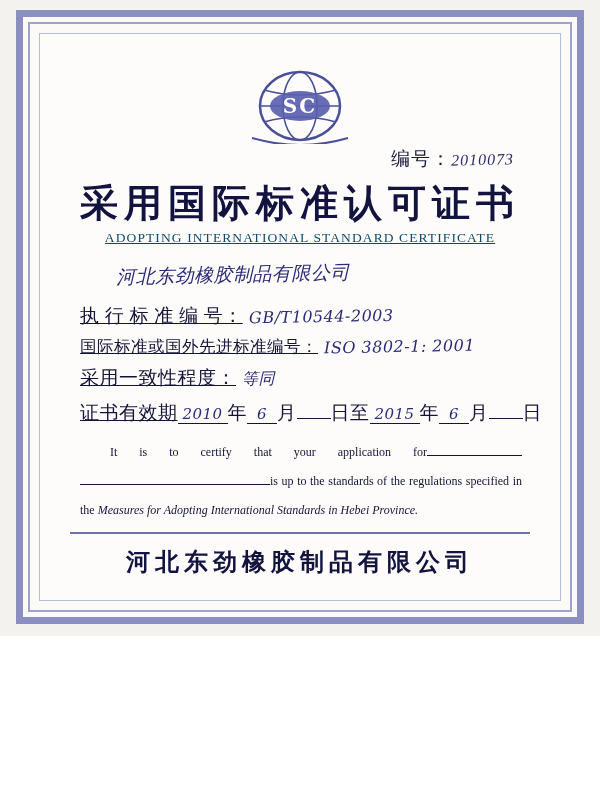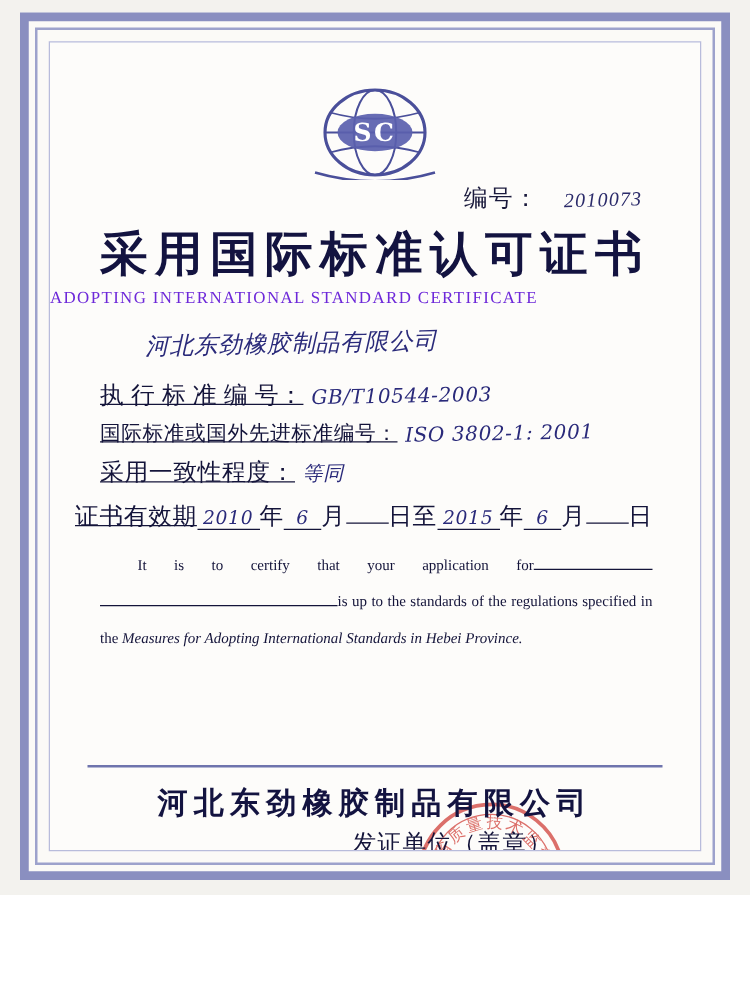--- a/index.html
+++ b/index.html
@@ -10,21 +10,21 @@
   body {
     width: 600px;
     height: 800px;
     font-family: "Liberation Serif", serif;
     overflow: hidden;
   }
 
   .page {
     position: relative;
     width: 600px;
-    height: 716px;
+    height: 636px;
     background: #f3f2ee;
     box-sizing: border-box;
   }
 
   
   .frame-outer {
     position: absolute;
     left: 16px;
     top: 10px;
     right: 16px;
@@ -64,21 +64,21 @@
     height: 76px;
   }
 
   
   .serial-row {
     position: absolute;
     right: 46px;
     top: 112px;
     display: flex;
     align-items: baseline;
-    gap: 20px;
+    gap: 0;
   }
   .serial-label {
     font-size: 19px;
     color: #1a1a3c;
     letter-spacing: 1px;
   }
   .serial-value {
     font-family: "Liberation Serif", serif;
     font-size: 16px;
     color: #2b2b6a;
@@ -98,25 +98,26 @@
     font-weight: bold;
     color: #131340;
     letter-spacing: 6px;
     font-family: Liberation Serif, serif;
   }
   .title-en {
     position: absolute;
     left: 0;
     right: 0;
     top: 196px;
-    text-align: left;
+    text-align: center;
     font-size: 13.5px;
-    color: #6d28d9;
+    color: #0c4a6e;
     letter-spacing: 1.1px;
     font-family: "Liberation Serif", serif;
+    text-decoration: underline;
   }
 
   
   .body-block {
     position: absolute;
     left: 40px;
     right: 38px;
     top: 228px;
   }
 
@@ -181,21 +182,20 @@
     display: inline-block;
   }
 
   .date-row {
     display: flex;
     align-items: baseline;
     font-size: 19px;
     color: #14143a;
     margin-top: 9px;
     letter-spacing: 0.5px;
-    justify-content: flex-end;
   }
   .u {
     display: inline-block;
     border-bottom: 1px solid #14143a;
     text-align: center;
     font-family: "DejaVu Serif", serif;
     font-style: italic;
     color: #2a2a7a;
     font-size: 15px;
     line-height: 18px;

